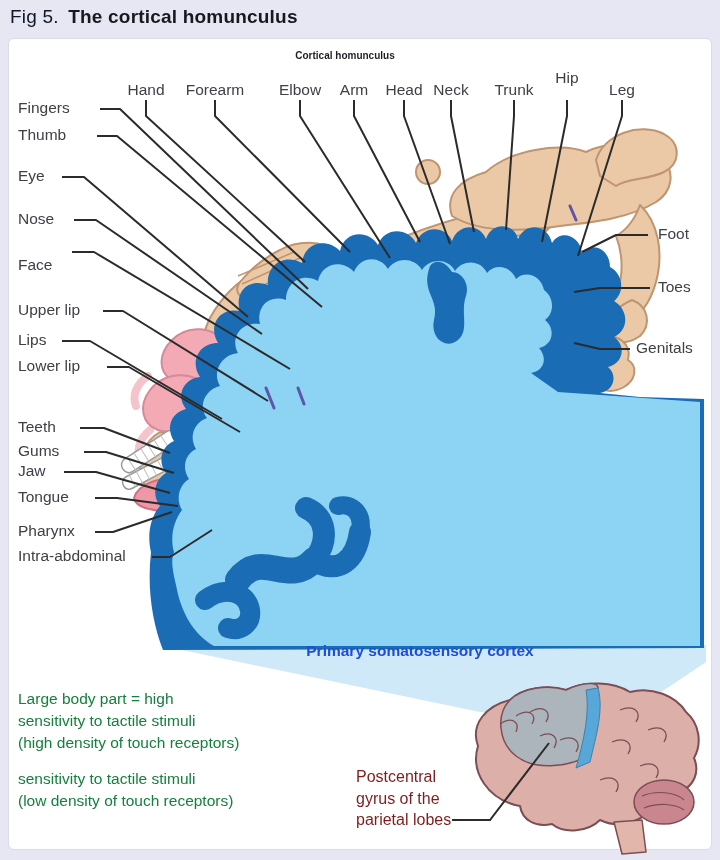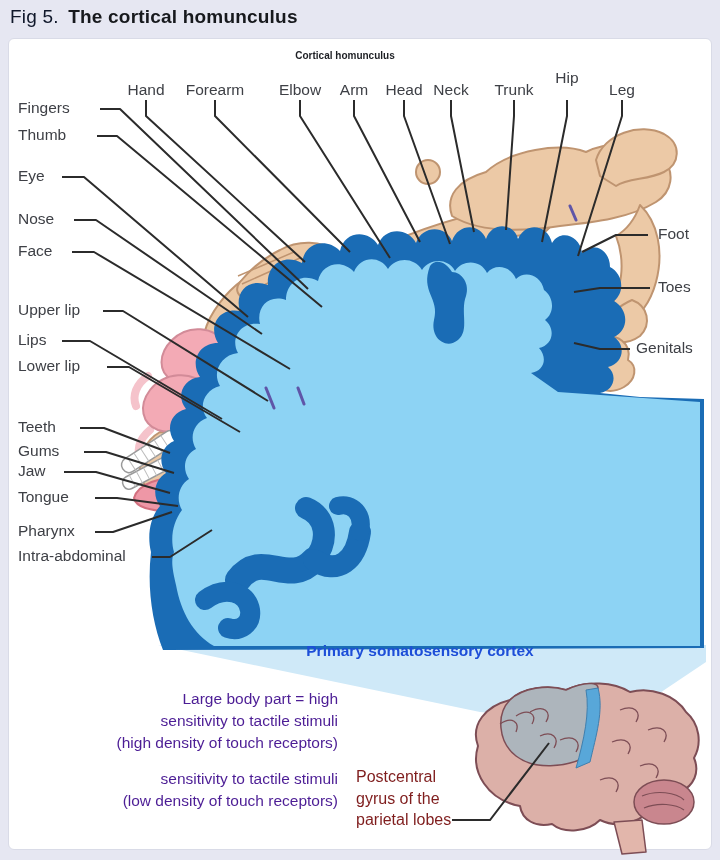--- a/index.html
+++ b/index.html
@@ -8,21 +8,21 @@
   .figbar{position:absolute;left:10px;top:6px;font-size:19px;letter-spacing:.2px;}
   .figbar .fig-num{color:#0f172a;font-weight:400;}
   .figbar .fig-title{color:#17191d;font-weight:700;margin-left:4px;}
   .card{position:absolute;left:8px;top:38px;width:702px;height:810px;background:#ffffff;
     border:1px solid #d9dbe7;border-radius:6px;}
   svg.art{position:absolute;left:0;top:0;width:720px;height:860px;}
   .lbl{position:absolute;font-size:15.5px;color:#3e4046;white-space:nowrap;line-height:20px;}
   .ctr{transform:translateX(-50%);}
   .diagram-title{position:absolute;font-size:10px;font-weight:700;color:#1d1f24;white-space:nowrap;}
   .caption{position:absolute;font-size:15.5px;font-weight:700;color:#1d4ed8;white-space:nowrap;}
-  .note{position:absolute;width:320px;text-align:right;font-size:15.5px;color:#4c1d95;line-height:22px;}
+  .note{position:absolute;width:320px;text-align:left;font-size:15.5px;color:#15803d;line-height:22px;}
   .brainlbl{position:absolute;font-size:16px;color:#7f1d1d;line-height:21.5px;}
 </style>
 </head>
 <body>
 
 <div id="page">
 
   <div class="figbar">
     <span class="fig-num">Fig 5.</span>
     <span class="fig-title">The cortical homunculus</span>
@@ -152,21 +152,21 @@
   <div class="lbl ctr" style="left:404px;top:80px;">Head</div>
   <div class="lbl ctr" style="left:451px;top:80px;">Neck</div>
   <div class="lbl ctr" style="left:514px;top:80px;">Trunk</div>
   <div class="lbl ctr" style="left:567px;top:68px;">Hip</div>
   <div class="lbl ctr" style="left:622px;top:80px;">Leg</div>
 
   <div class="lbl" style="left:18px;top:98px;">Fingers</div>
   <div class="lbl" style="left:18px;top:125px;">Thumb</div>
   <div class="lbl" style="left:18px;top:166px;">Eye</div>
   <div class="lbl" style="left:18px;top:209px;">Nose</div>
-  <div class="lbl" style="left:18px;top:241px;">Face</div>
+  <div class="lbl" style="left:18px;top:255px;">Face</div>
   <div class="lbl" style="left:18px;top:300px;">Upper lip</div>
   <div class="lbl" style="left:18px;top:330px;">Lips</div>
   <div class="lbl" style="left:18px;top:356px;">Lower lip</div>
   <div class="lbl" style="left:18px;top:417px;">Teeth</div>
   <div class="lbl" style="left:18px;top:441px;">Gums</div>
   <div class="lbl" style="left:18px;top:461px;">Jaw</div>
   <div class="lbl" style="left:18px;top:487px;">Tongue</div>
   <div class="lbl" style="left:18px;top:521px;">Pharynx</div>
   <div class="lbl" style="left:18px;top:546px;">Intra-abdominal</div>
 

